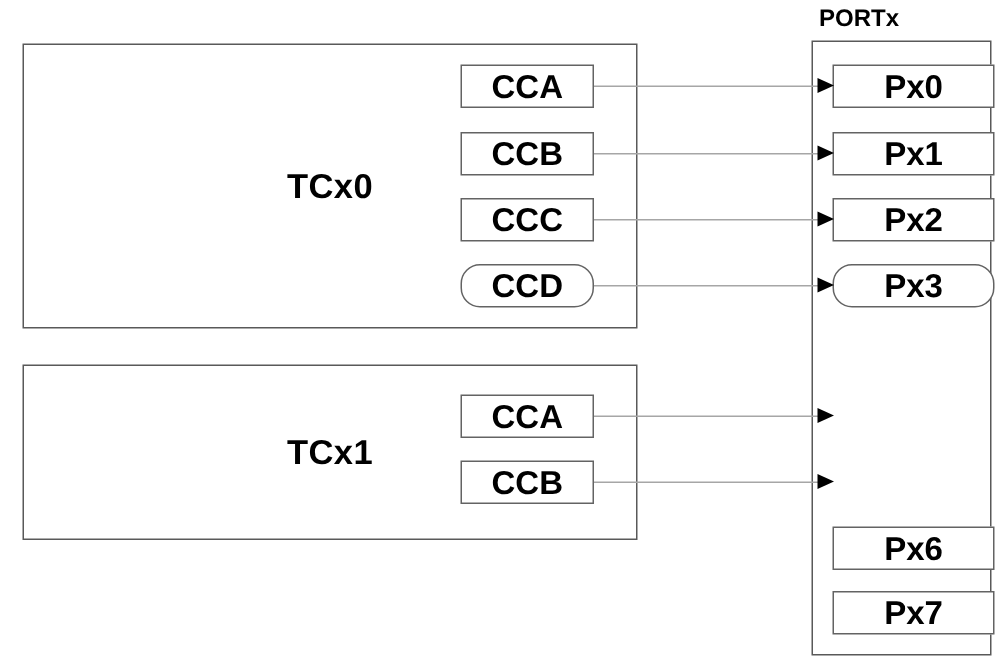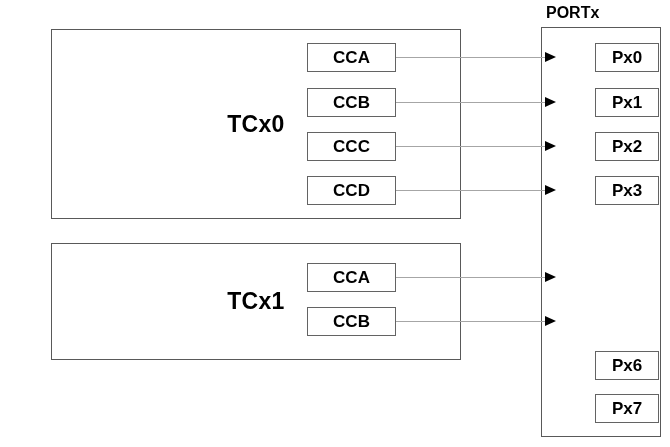--- a/index.html
+++ b/index.html
@@ -3,49 +3,49 @@
 <meta charset="utf-8">
 <style>
   html,body { margin:0; padding:0; background:#ffffff; }
   .diagram {
     position:relative; width:670px; height:447px; background:#ffffff;
     font-family:"Liberation Sans", sans-serif; color:#000; overflow:hidden;
   }
   .tc-box {
     position:absolute; left:15px; width:410px;
     border:1.5px solid #595959; background:#ffffff; box-sizing:border-box;
-    display:flex; align-items:center; justify-content:center;margin-left:36px;
+    display:flex; align-items:center; justify-content:center;
   }
   .tc-box.tc0 { top:29px; height:190px; }
   .tc-box.tc1 { top:243px; height:117px; }
   .tc-label { font-weight:bold; font-size:23px; letter-spacing:0.3px; }
   .cell {
     position:absolute; height:29px; box-sizing:border-box;
     border:1.4px solid #636363; background:#ffffff;
     display:flex; align-items:center; justify-content:center;
-    font-weight:bold; font-size:17px;
+    font-weight:bold; font-size:22px;
   }
   .cc { left:307px; width:89px; }
-  .px { left:555px; width:64px;margin-left:40px; }
+  .px { left:555px; width:108px; }
   .port-box {
     position:absolute; left:541px; top:27px; width:120px; height:410px;
     border:1.5px solid #595959; box-sizing:border-box; background:transparent;
   }
   .port-title {
     position:absolute; left:546px; top:0px; height:26px;
     font-weight:bold; font-size:16px; line-height:26px;
   }
   .wire { position:absolute; left:396px; width:150px; height:1.6px; background:#a6a6a6; }
   .arrow {
     position:absolute; left:545px; width:0; height:0;
     border-left:11px solid #000000;
     border-top:5.5px solid transparent; border-bottom:5.5px solid transparent;
   }
   
-  .r0 { top:43px; }  .r1 { top:88px; }  .r2 { top:132px; } .r3 { top:176px; }
+  .r0 { top:43px; }  .r1 { top:88px; }  .r2 { top:132px; } .r3 { top:176px;border-radius:13px; }
   .r4 { top:263px; } .r5 { top:307px; } .r6 { top:351px; } .r7 { top:394px; }
   .w0 { top:56.7px; }  .w1 { top:101.7px; } .w2 { top:145.7px; }
   .w3 { top:189.7px; } .w4 { top:276.7px; } .w5 { top:320.7px; }
   .a0 { top:52px; }  .a1 { top:97px; }  .a2 { top:141px; }
   .a3 { top:185px; } .a4 { top:272px; } .a5 { top:316px; }
 </style>
 </head>
 <body>
 
 <div class="diagram">

